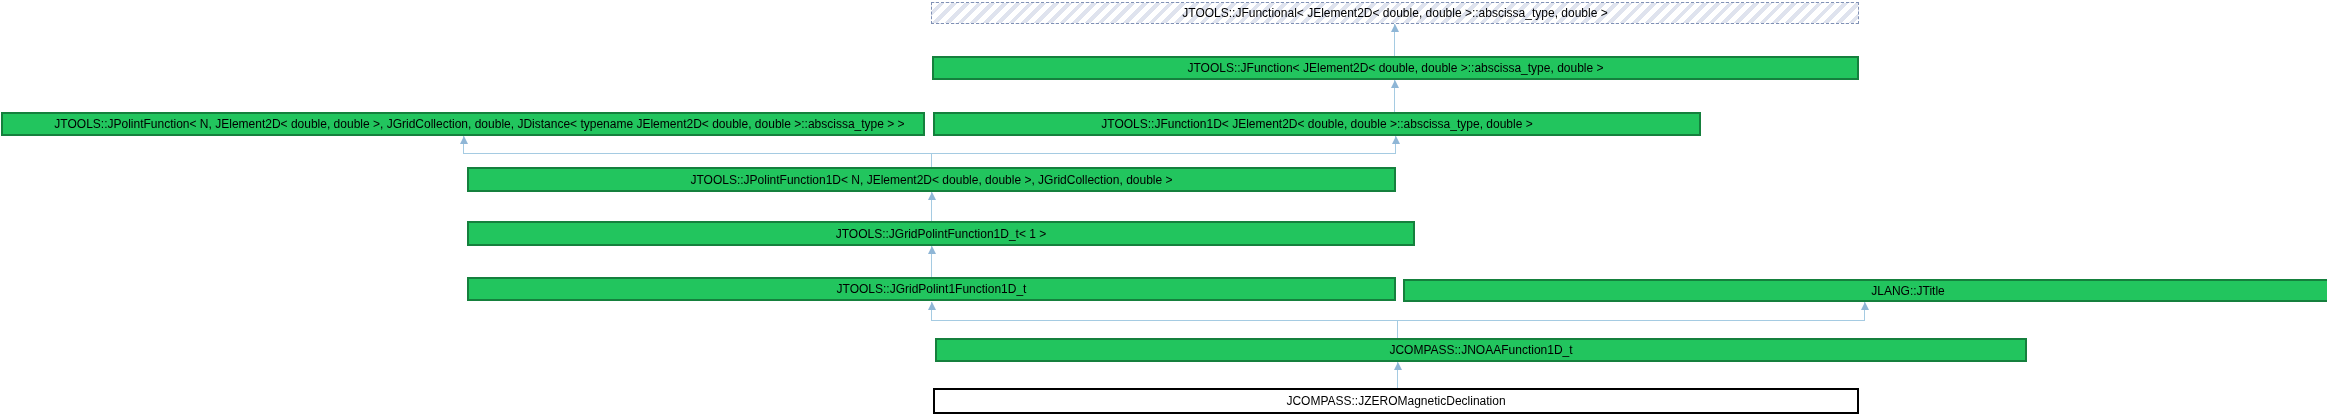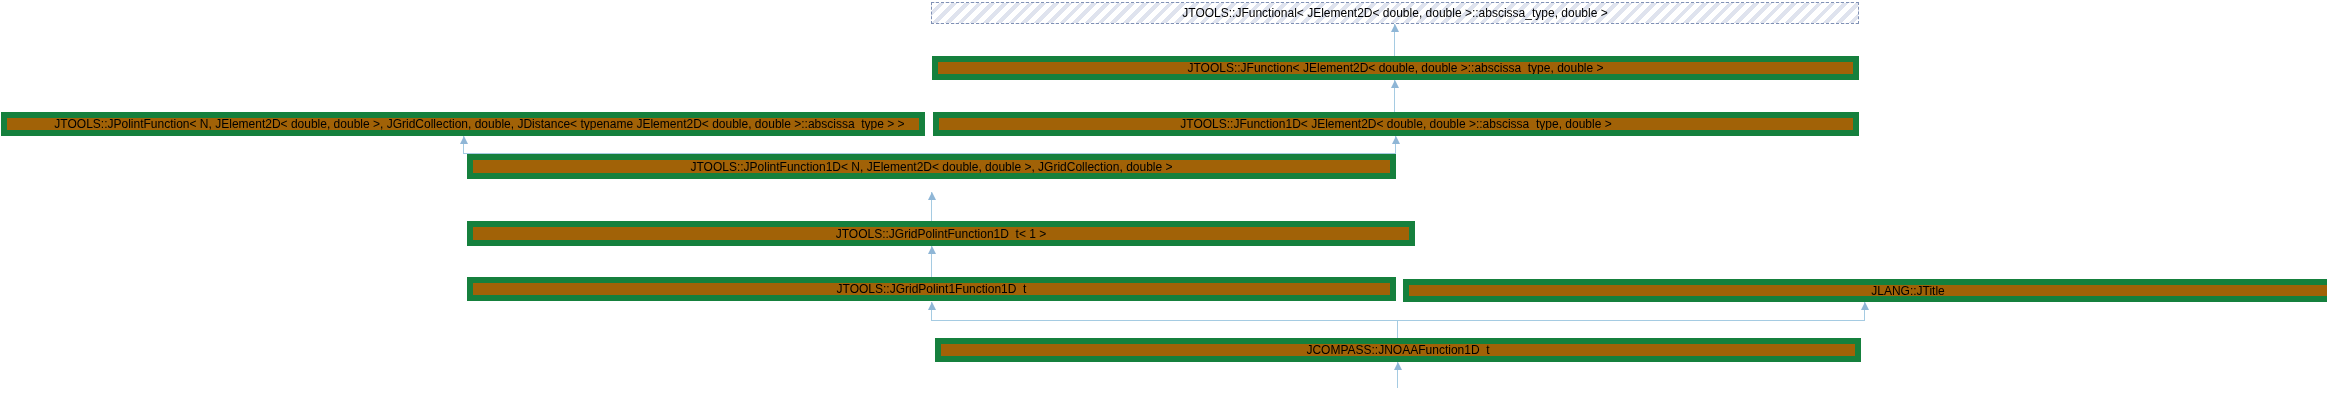--- a/index.html
+++ b/index.html
@@ -7,22 +7,22 @@
     position:relative;
     width:2327px;
     height:416px;
     background:#ffffff;
     font-family:"Liberation Sans", sans-serif;
     overflow:hidden;
   }
   .node{
     position:absolute;
     box-sizing:border-box;
-    background:#a16207;
-    border:6px solid #15803d;
+    background:#22c55e;
+    border:2px solid #15803d;
     display:flex;
     align-items:center;
     justify-content:center;
     font-size:12px;
     color:#000000;
     white-space:nowrap;
     overflow:hidden;
     cursor:pointer;
   }
   .node.dashed{
@@ -85,38 +85,41 @@
   </div>
 
   <div class="node" style="left:932px;top:56px;width:927px;height:24px;">
     <span>JTOOLS::JFunction&lt; JElement2D&lt; double, double &gt;::abscissa_type, double &gt;</span>
   </div>
 
   <div class="node" style="left:1px;top:112px;width:924px;height:24px;padding-left:33px;">
     <span>JTOOLS::JPolintFunction&lt; N, JElement2D&lt; double, double &gt;, JGridCollection, double, JDistance&lt; typename JElement2D&lt; double, double &gt;::abscissa_type &gt; &gt;</span>
   </div>
 
-  <div class="node" style="left:933px;top:112px;width:926px;height:24px;">
+  <div class="node" style="left:933px;top:112px;width:768px;height:24px;">
     <span>JTOOLS::JFunction1D&lt; JElement2D&lt; double, double &gt;::abscissa_type, double &gt;</span>
   </div>
 
-  <div class="node" style="left:467px;top:154px;width:929px;height:25px;">
+  <div class="node" style="left:467px;top:167px;width:929px;height:25px;">
     <span>JTOOLS::JPolintFunction1D&lt; N, JElement2D&lt; double, double &gt;, JGridCollection, double &gt;</span>
   </div>
 
   <div class="node" style="left:467px;top:221px;width:948px;height:25px;">
     <span>JTOOLS::JGridPolintFunction1D_t&lt; 1 &gt;</span>
   </div>
 
   <div class="node" style="left:467px;top:277px;width:929px;height:24px;">
     <span>JTOOLS::JGridPolint1Function1D_t</span>
   </div>
 
   <div class="node" style="left:1403px;top:279px;width:1010px;height:23px;">
     <span>JLANG::JTitle</span>
   </div>
 
-  <div class="node" style="left:935px;top:338px;width:926px;height:24px;">
+  <div class="node" style="left:935px;top:338px;width:1092px;height:24px;">
     <span>JCOMPASS::JNOAAFunction1D_t</span>
   </div>
 
+  <div class="node main" style="left:933px;top:388px;width:926px;height:26px;">
+    <span>JCOMPASS::JZEROMagneticDeclination</span>
+  </div>
 
 </div>
 
 </body></html>

